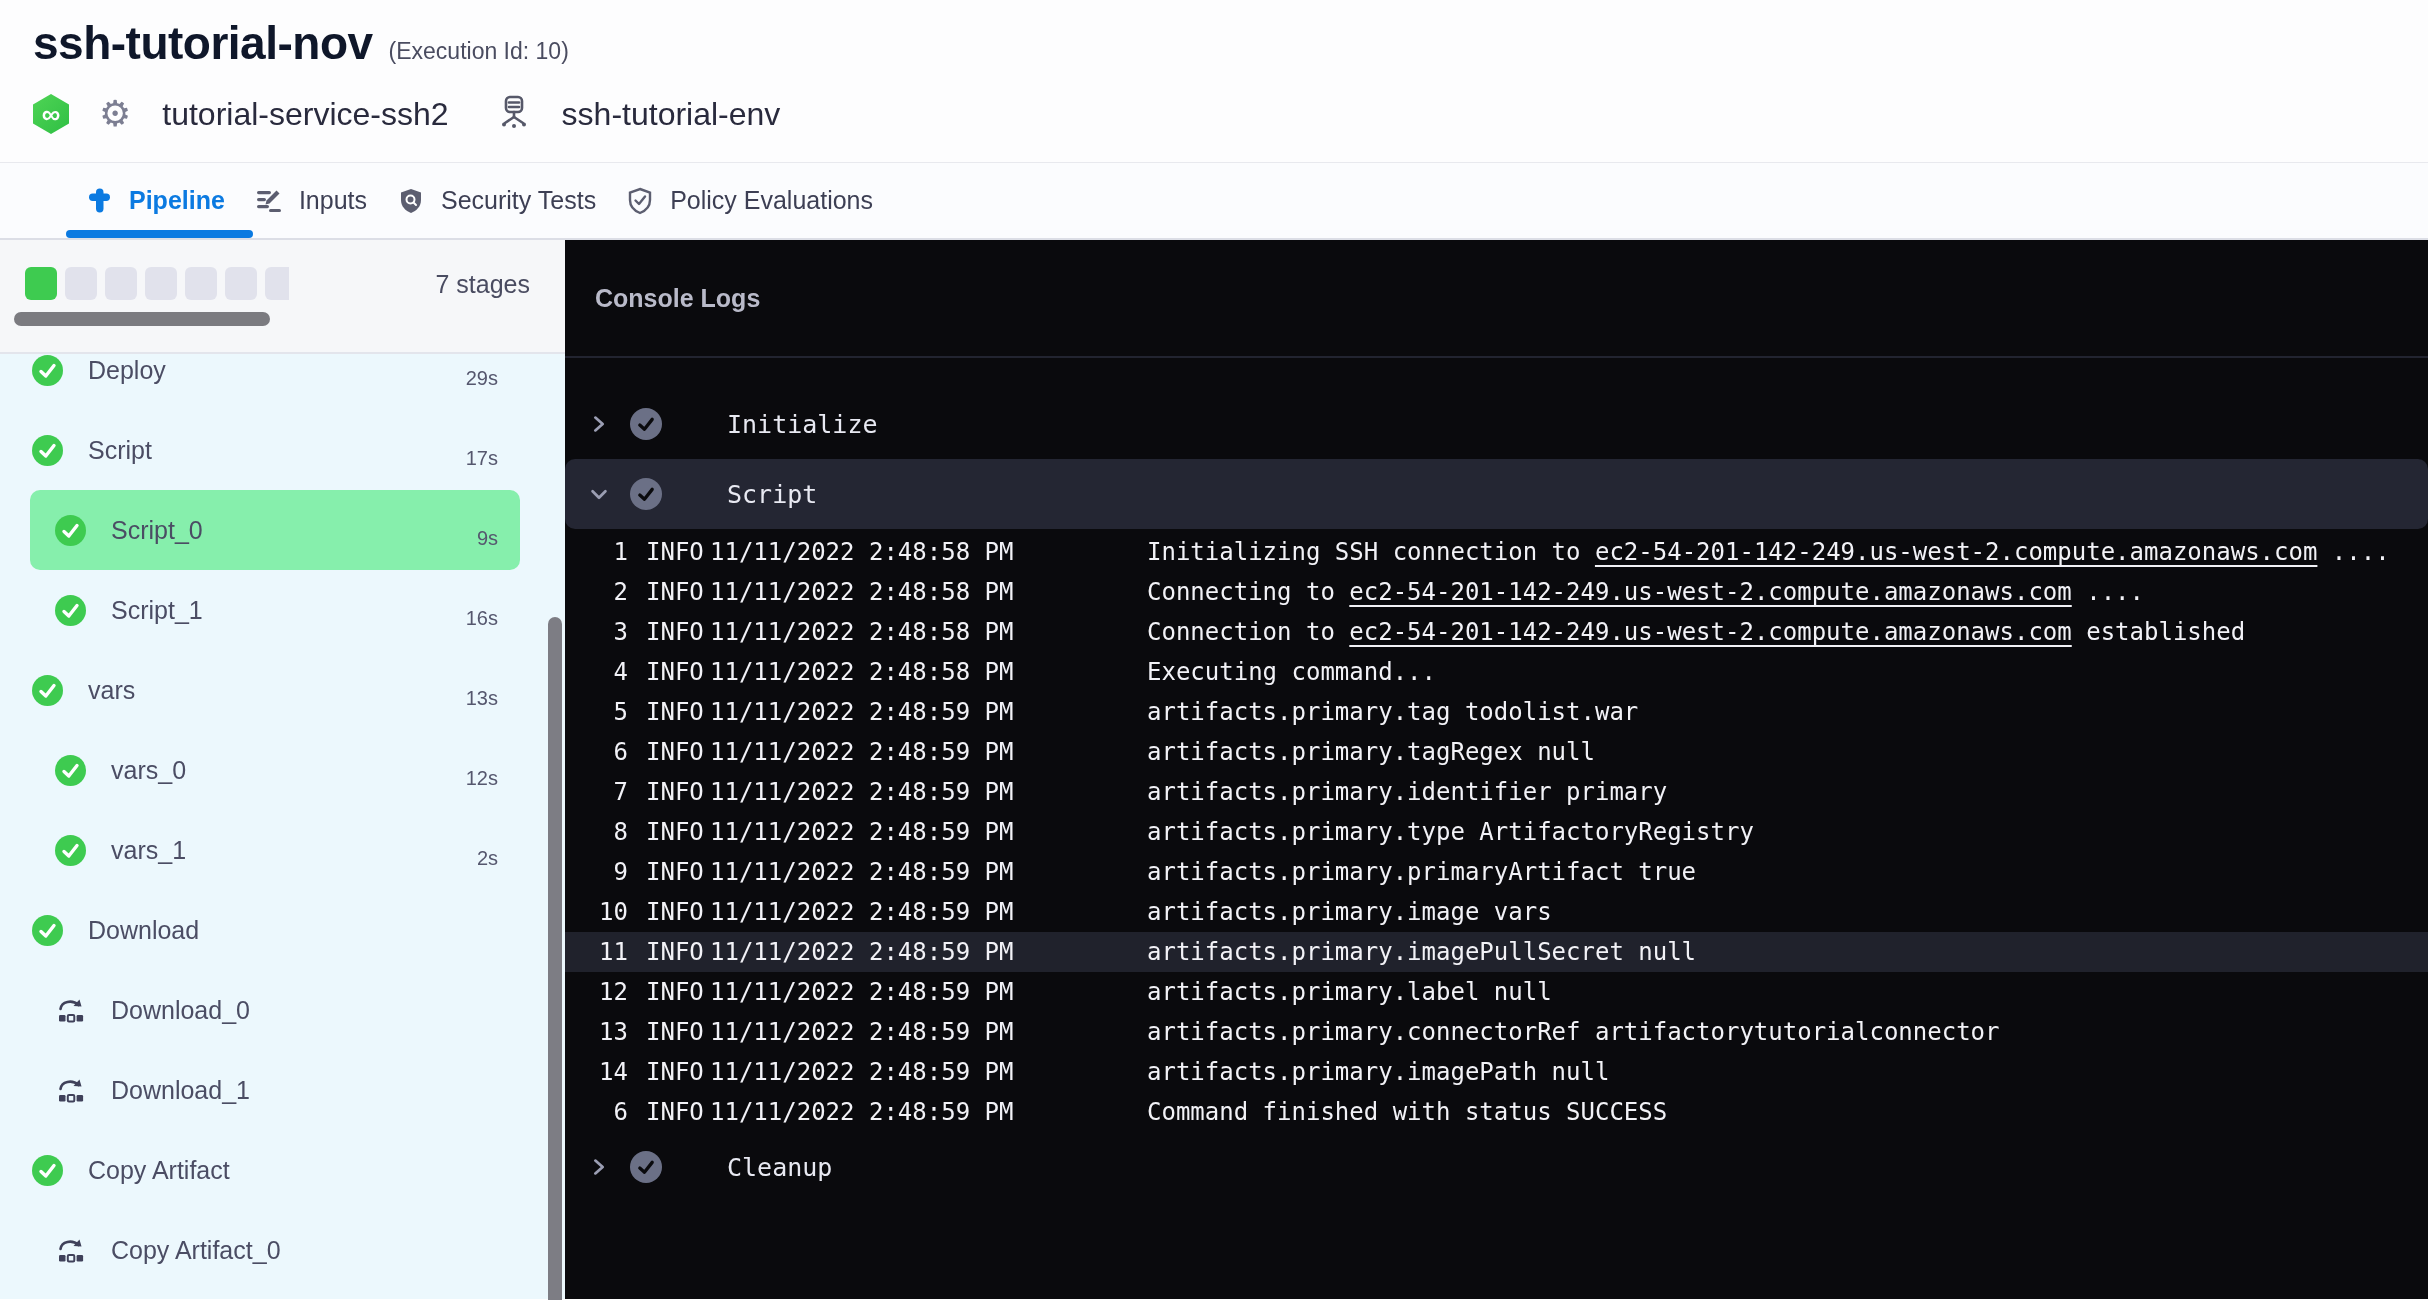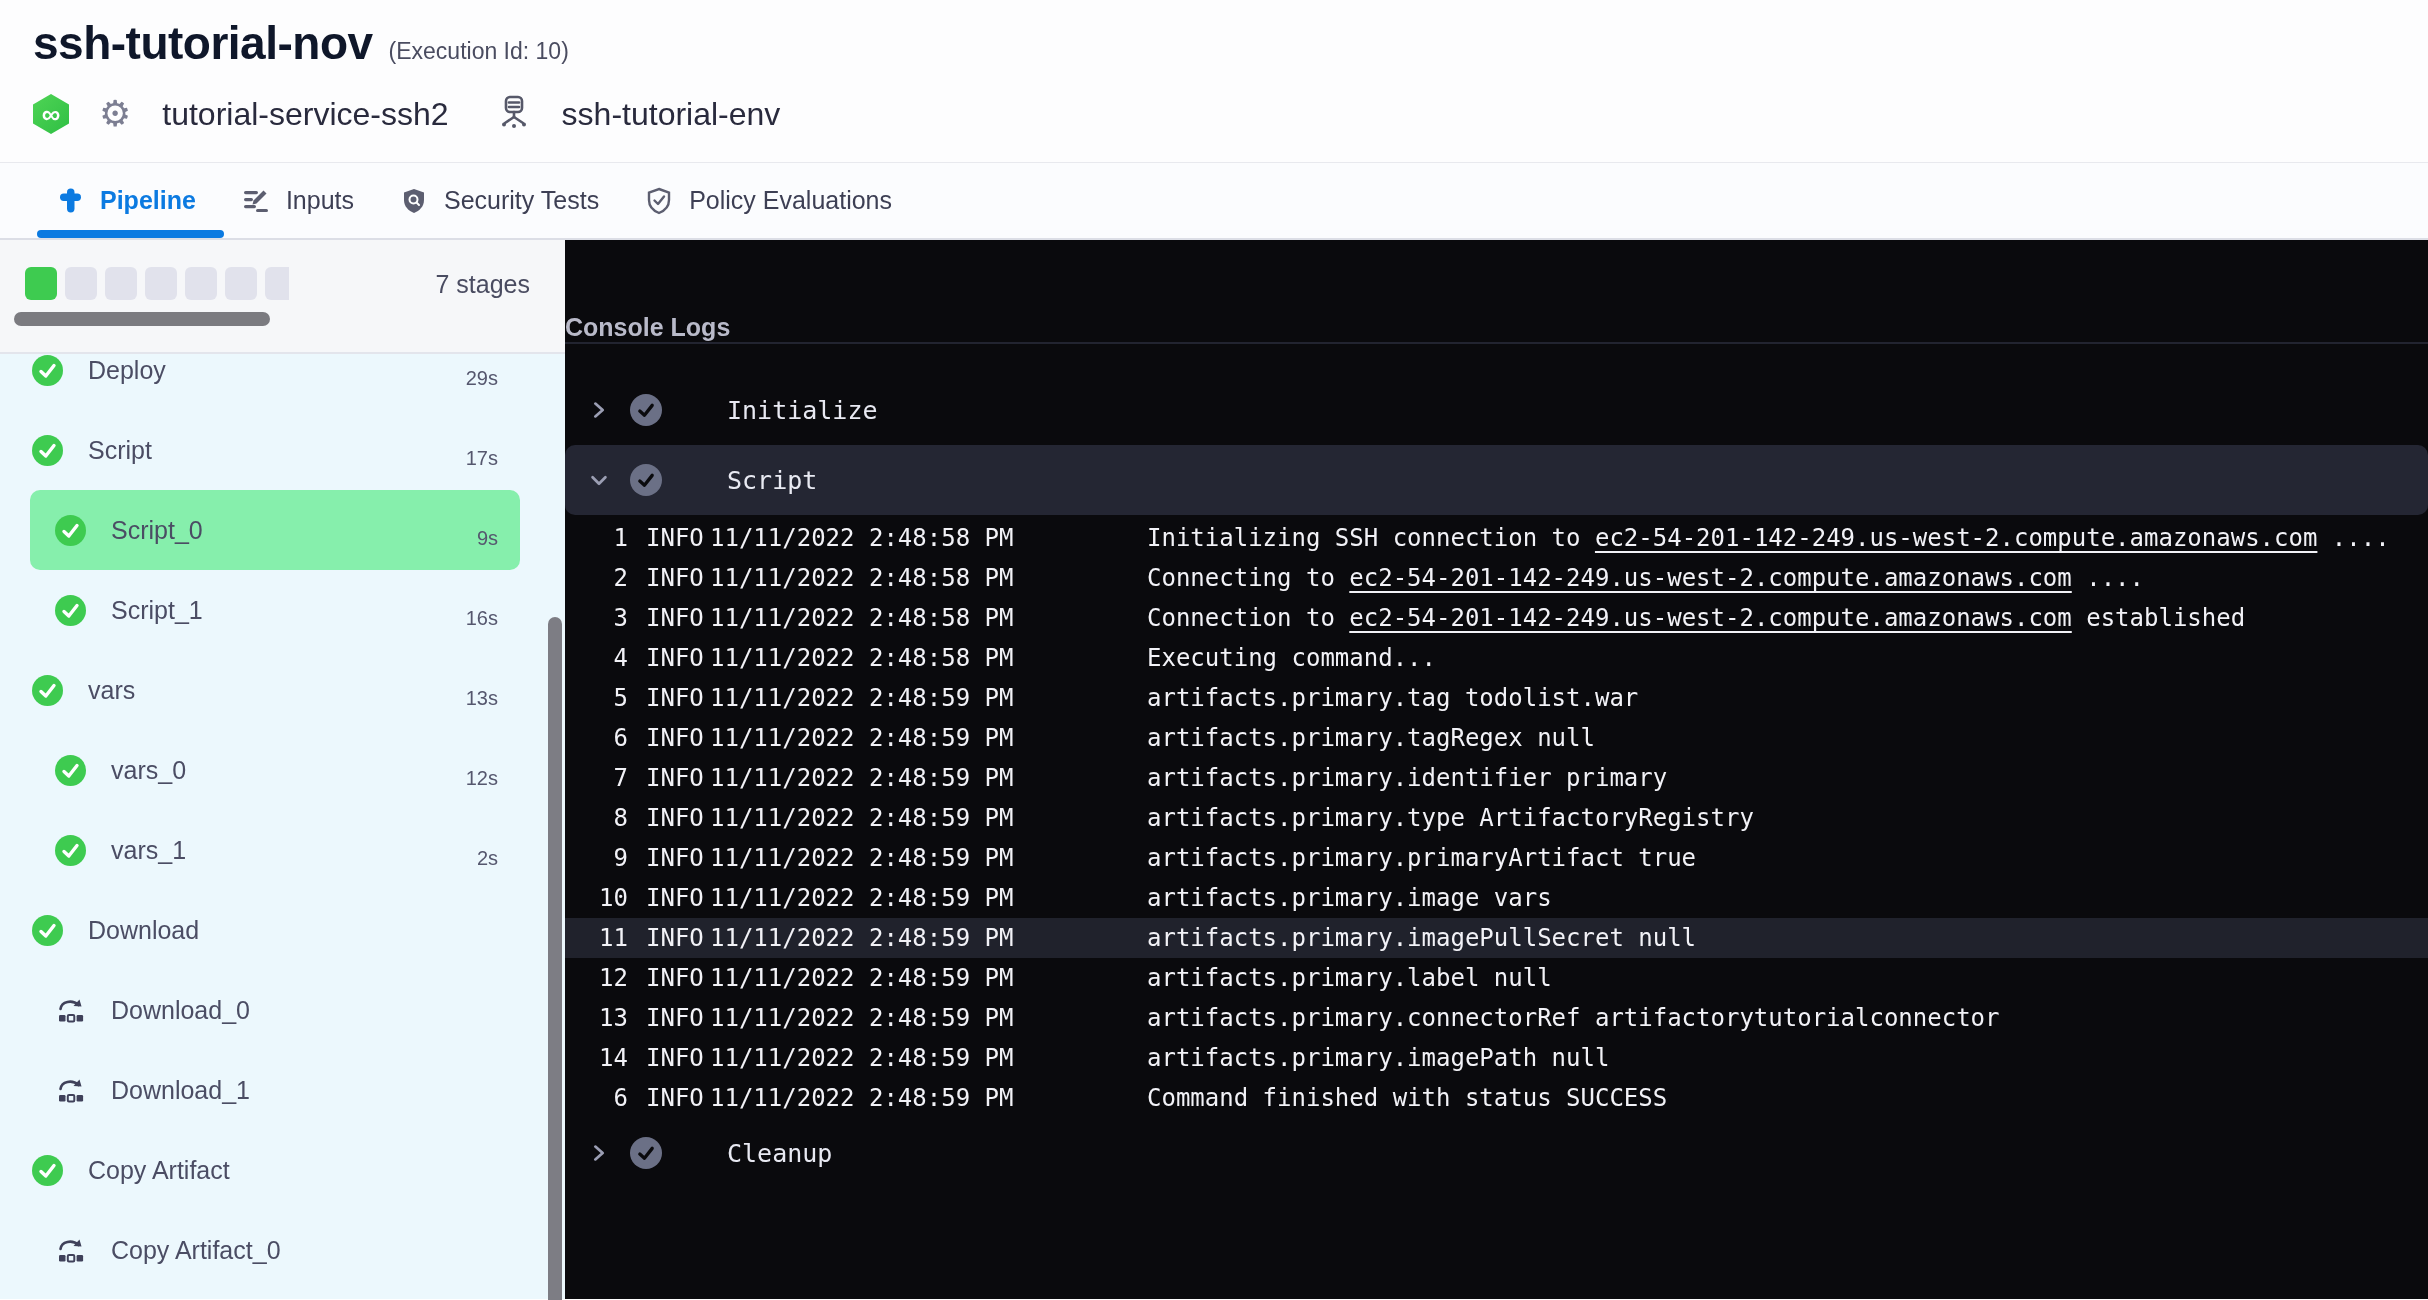--- a/index.html
+++ b/index.html
@@ -15,21 +15,21 @@
   .hex-icon { width:36px; height:40px; background:linear-gradient(135deg,#4fd455,#2fbf44);
               clip-path:polygon(50% 0,100% 26%,100% 74%,50% 100%,0 74%,0 26%);
               display:flex; align-items:center; justify-content:center;
               color:#fff; font-size:26px; font-weight:bold; }
   .gear-glyph { margin-left:30px; font-size:36px; color:#7c7e92; line-height:1; }
   .meta-label { margin-left:31px; font-size:32px; color:#292a3d; }
   .env-icon { margin-left:48px; }
 
   
   .tab-bar { height:77px; background:#fbfcfe; border-bottom:2px solid #dcdee6;
-             display:flex; align-items:center; padding-left:57px; gap:46px; }
+             display:flex; align-items:center; padding-left:86px; gap:30px; }
   .tab { position:relative; height:100%; display:flex; align-items:center; gap:16px;
          font-size:25px; color:#3d3f54; cursor:pointer; }
   .tab .t-ico { display:flex; }
   .tab.active { color:#0b7ae1; font-weight:bold; }
   .tab.active::after { content:""; position:absolute; left:-20px; right:-28px; bottom:0;
                        height:8px; border-radius:6px; background:#0b7ae1; }
 
   
   .panes { display:flex; height:1059px; }
 
@@ -53,22 +53,22 @@
   .stage-row.lvl1 { padding-left:25px; }
   .check-badge { width:31px; height:31px; border-radius:50%; background:#3ecb50;
                  display:flex; align-items:center; justify-content:center; flex:none; }
   .stage-label { margin-left:25px; font-size:25px; color:#4b4d64; }
   .stage-time { margin-left:auto; padding-right:22px; font-size:20px; color:#55576e;margin-top:16px; }
   .sidebar-scrollbar { position:absolute; right:3px; top:377px; width:14px; height:690px;
                        background:#7d7d84; border-radius:8px; }
 
   
   .console { flex:1; background:#0a0a0d; position:relative; overflow:hidden; }
-  .console-head { height:104px; border-bottom:2px solid #222430; display:flex;
-                  align-items:flex-end; }
+  .console-head { height:118px; border-bottom:2px solid #222430; display:flex;
+                  align-items:center; padding-left:30px; }
   .console-title { font-size:25px; font-weight:bold; color:#b9bac9; }
   .console-body { font-family:"DejaVu Sans Mono", monospace; padding-top:36px; }
   .section-row { height:60px; display:flex; align-items:center; padding-left:23px; cursor:pointer; }
   .section-row.open { height:70px; background:#242633; border-radius:10px; margin-top:5px; }
   .chev { width:24px; display:flex; }
   .status-badge { margin-left:18px; width:32px; height:32px; border-radius:50%;
                   background:#6b7086; display:flex; align-items:center; justify-content:center; }
   .section-title { margin-left:65px; font-size:25px; color:#e8e9f2; }
 
   .logs { margin-top:3px; }

